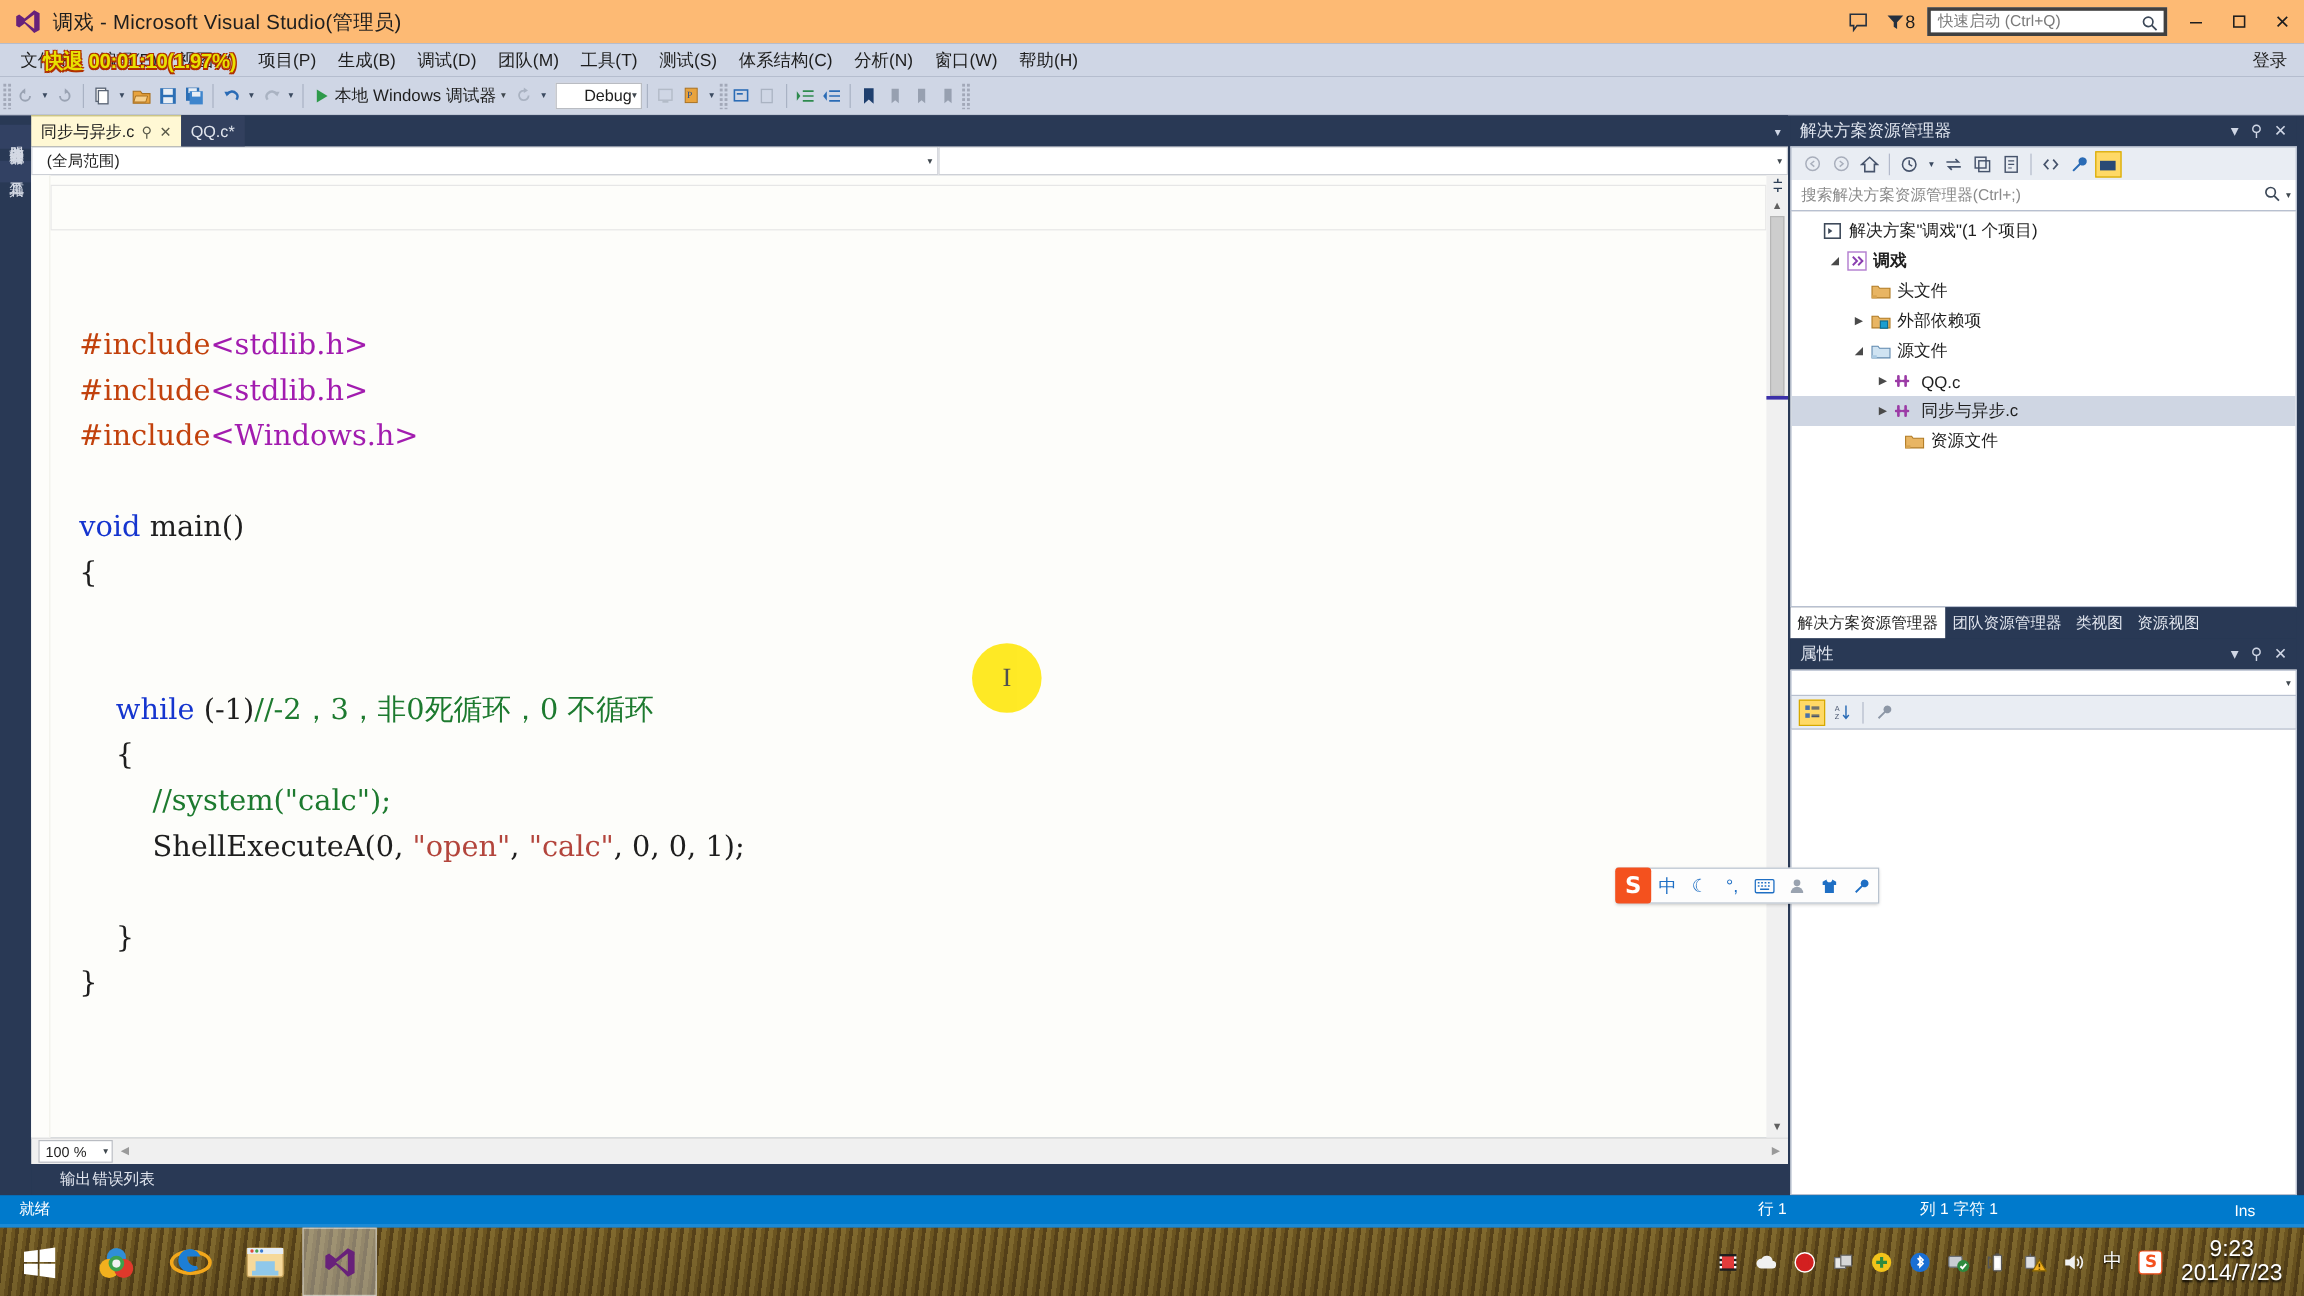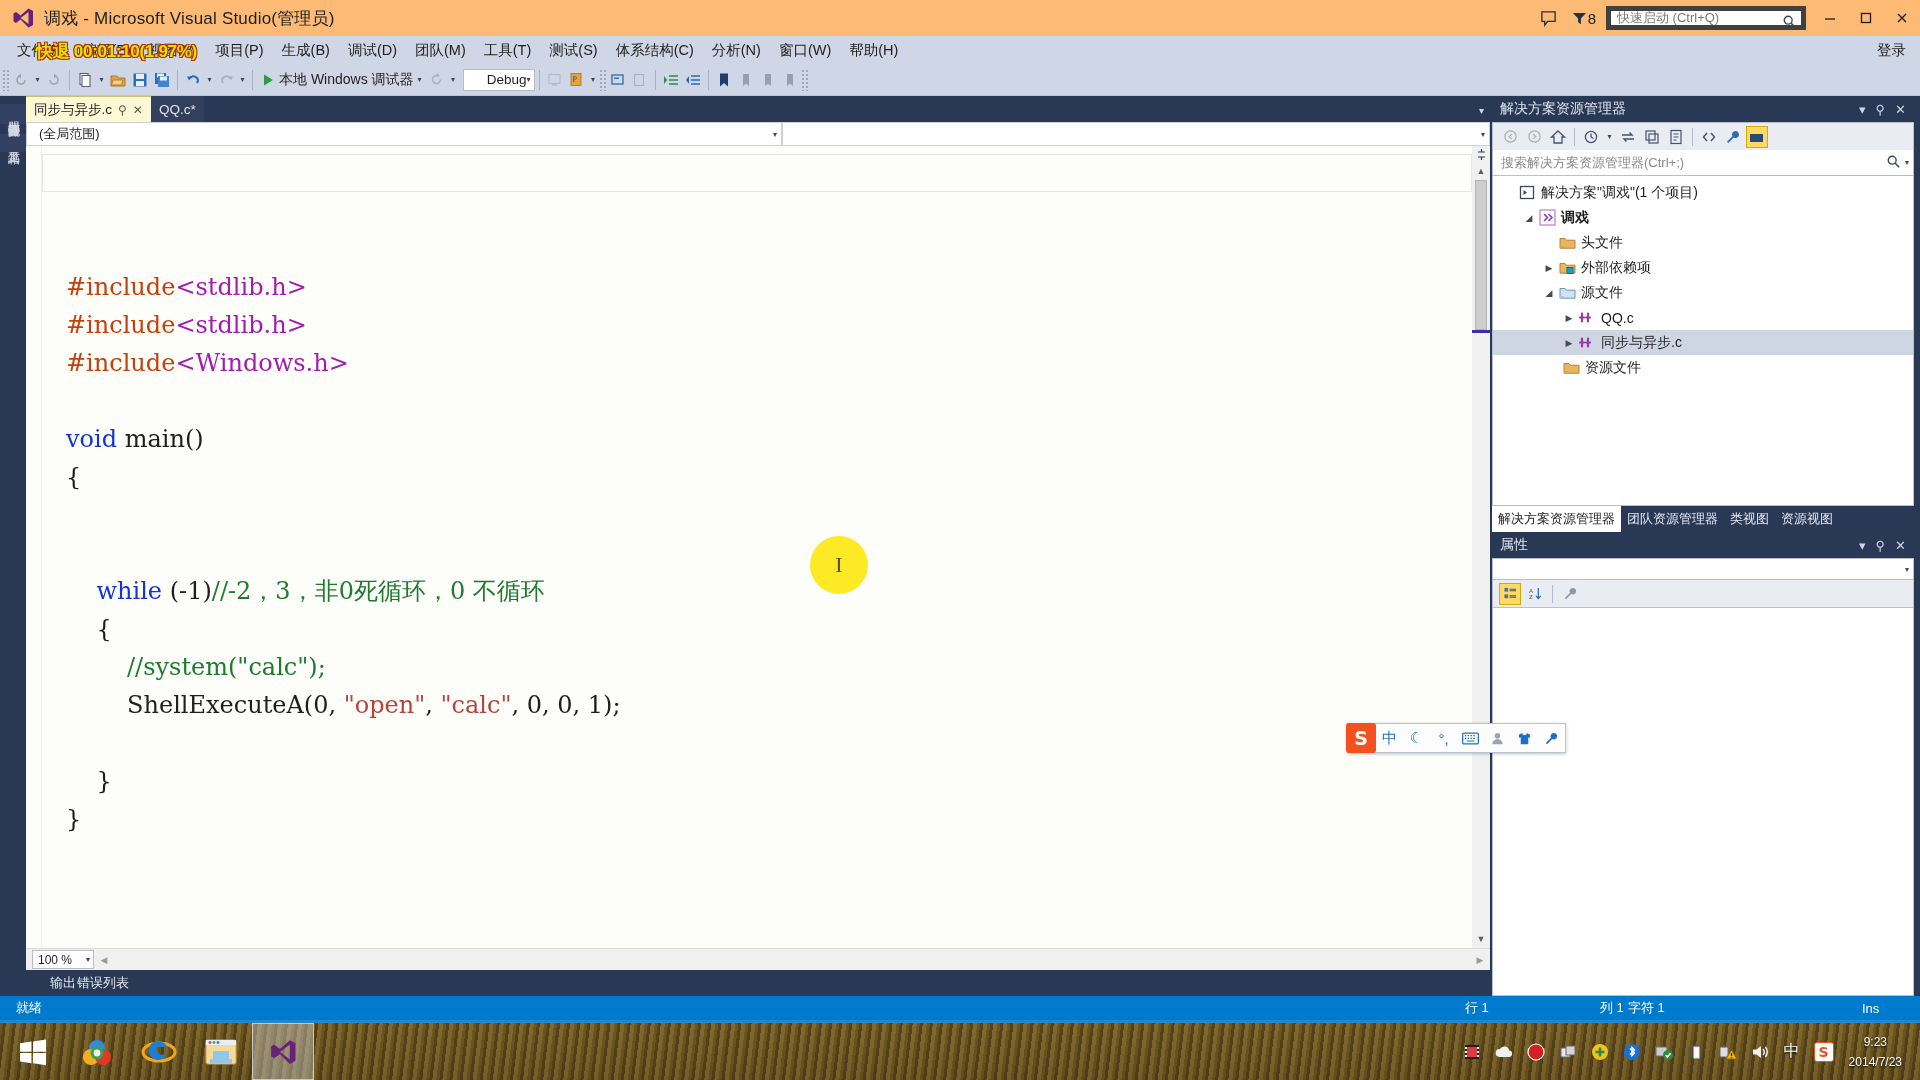--- a/index.html
+++ b/index.html
@@ -26,21 +26,21 @@
   }
   #vs-logo { width: 30px; height: 26px; margin-left: 8px; display:flex; align-items:center; justify-content:center; }
   #title-text {
     font-size: 17px; color: #1e1e1e; margin-left: 6px;
     white-space: nowrap; letter-spacing: .2px;
   }
   #title-right { margin-left: auto; display: flex; align-items: center; height: 100%; }
   .tb-icon { width: 34px; height: 36px; display: flex; align-items: center; justify-content: center; color: #1e1e1e; }
   #notify-count { font-size: 15px; color: #1e1e1e; margin-left: 1px; }
   #quick-launch {
-    width: 200px; height: 24px; background: #fff; border: 5px solid #404040;
+    width: 200px; height: 24px; background: #fff; border: 3px solid #404040;
     display: flex; align-items: center; font-size: 13px; color: #7a7a7a;
     padding-left: 6px; margin-left: 4px; position: relative;
   }
   #quick-launch .ql-search { position: absolute; right: 4px; top: 3px; color:#3c4858; }
   #win-btns { display: flex; align-items: center; margin-left: 6px; }
   .win-btn { width: 36px; height: 34px; display: flex; align-items: center; justify-content: center; color:#1e1e1e; }
 
   
   #menu-bar {
     height: 28px; background: #cfd6e5; display: flex; align-items: center;
@@ -239,21 +239,21 @@
       repeating-linear-gradient(97deg, #8a6d2a 0 3px, #6d5320 3px 6px, #a5883c 6px 10px),
       repeating-linear-gradient(83deg, #7a5f22 0 5px, #96763080 5px 9px);
     border-top: 3px solid #1b8ad6;
     display: flex; align-items: center;
   }
   #start-btn { width: 66px; height: 57px; display:flex; align-items:center; justify-content:center; }
   .tb-app { width: 62px; height: 57px; display:flex; align-items:center; justify-content:center; }
   .tb-app.active { background: rgba(200,200,200,.45); border:1px solid rgba(255,255,255,.55); }
   #tray { margin-left: auto; display: flex; align-items: center; gap: 2px; padding-right: 6px; }
   .tray-icon { width: 30px; height: 34px; display:flex; align-items:center; justify-content:center; }
-  #clock { color: #fff; font-size: 12px; text-align: center; line-height: 20px; padding: 0 12px 0 8px; text-shadow: 0 1px 2px #000; }
+  #clock { color: #fff; font-size: 19px; text-align: center; line-height: 20px; padding: 0 12px 0 8px; text-shadow: 0 1px 2px #000; }
 </style>
 </head>
 <body>
 
 <div id="vs-window">
 
   <div id="title-bar">
     <div id="vs-logo">
       <svg width="24" height="24" viewBox="0 0 24 24">
           <path d="M17.5 2.5 L22 5 v14 l-4.5 2.5 -8-8 -4.5 3.5 -2.5-1.6 V7.6 L5 6 l4.5 3.5 z M9.6 12 L17.5 18 V6 z" fill="#68217a"></path>
@@ -683,21 +683,21 @@
           </div>
           <div class="tree-row selected" style="padding-left: 68px;">
             <span class="tw">▶</span>
             <span class="ticon">
               <svg width="17" height="15" viewBox="0 0 17 15">
                 <path d="M3 3.5 L3 11.5 M1 7.5 L5 7.5 M9 3.5 L9 11.5 M7 7.5 L11 7.5" stroke="#9b3ba6" stroke-width="2.2" stroke-linecap="round"></path>
               </svg>
             </span>
             <span class="tlabel">同步与异步.c</span>
           </div>
-          <div class="tree-row" style="padding-left: 52px; align-items: center;">
+          <div class="tree-row" style="padding-left: 76px; align-items: center;">
             <span class="tw"></span>
             <span class="ticon">
               <svg width="17" height="14" viewBox="0 0 17 14">
                 <path d="M1 2.5h5l1.3 1.7H16v8H1z" fill="#e8b563" stroke="#b07a22" stroke-width=".9"></path>
                 <path d="M1 12.5 V10 h4 v2.5z" fill="#d8a44f"></path>
               </svg>
             </span>
             <span class="tlabel">资源文件</span>
           </div>
         </div>

